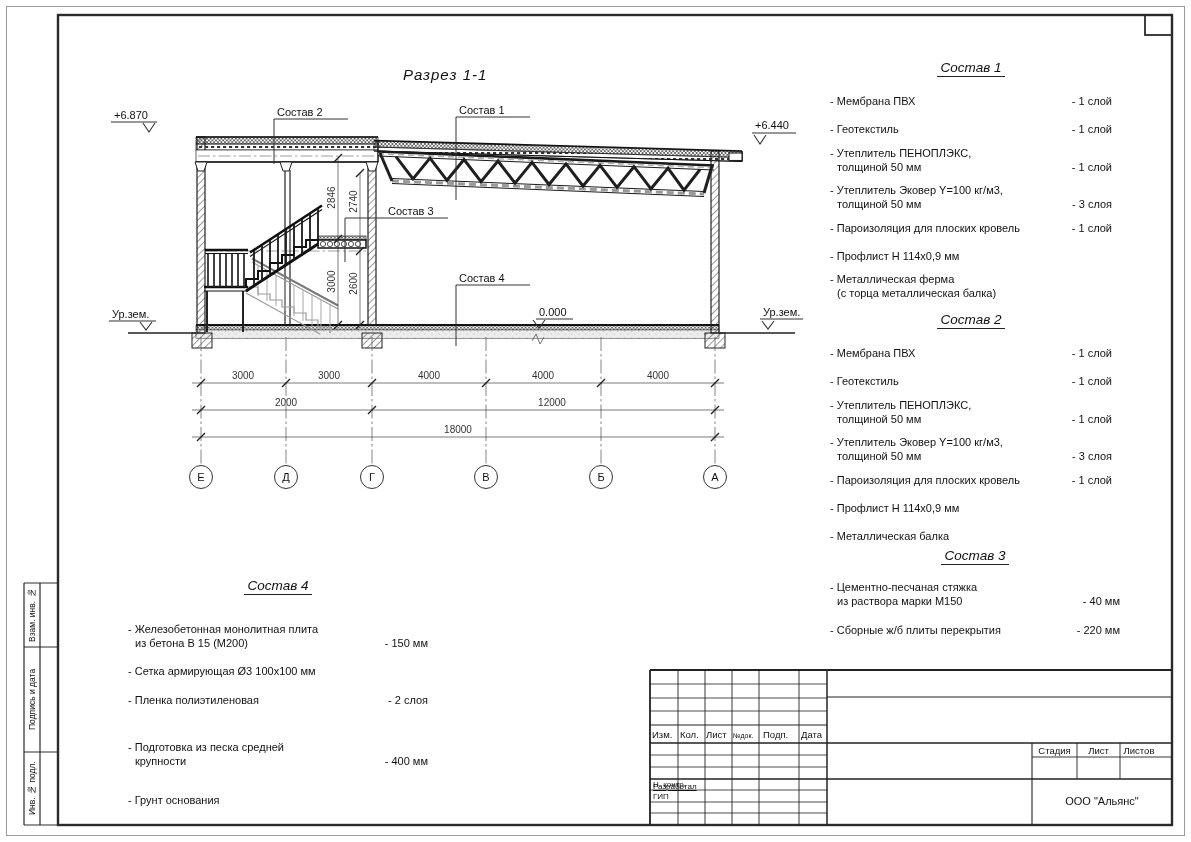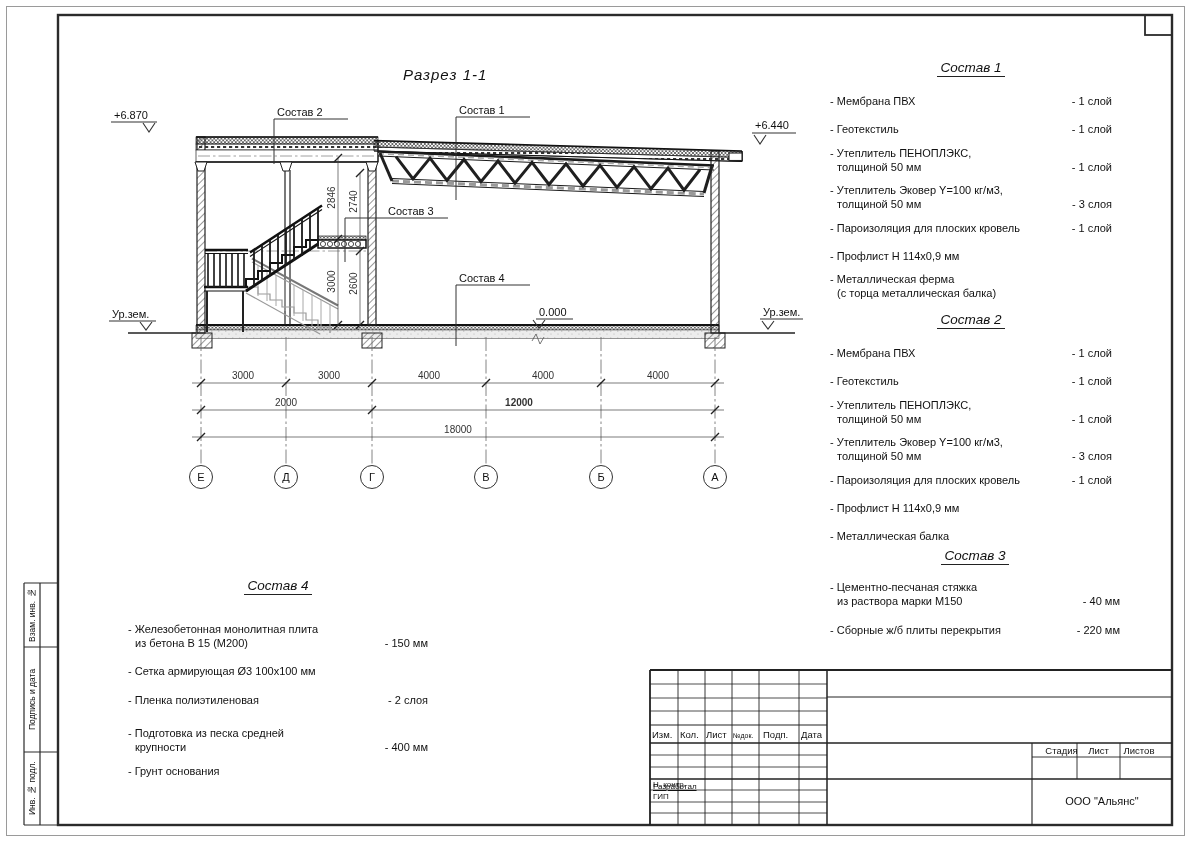--- a/index.html
+++ b/index.html
@@ -208,21 +208,21 @@
 <span class="vdim" style="left:333px;top:196px;">2740</span>
 <span class="vdim" style="left:311px;top:276px;">3000</span>
 <span class="vdim" style="left:333px;top:278px;">2600</span>
 
 <span class="dim" style="left:213px;top:370px;">3000</span>
 <span class="dim" style="left:299px;top:370px;">3000</span>
 <span class="dim" style="left:399px;top:370px;">4000</span>
 <span class="dim" style="left:513px;top:370px;">4000</span>
 <span class="dim" style="left:628px;top:370px;">4000</span>
 <span class="dim" style="left:256px;top:397px;">2000</span>
-<span class="dim" style="left:489px;top:397px;font-weight:bold;">12000</span>
+<span class="dim" style="left:522px;top:397px;">12000</span>
 <span class="dim" style="left:428px;top:424px;">18000</span>
 
 <span class="axis" style="left:190px;top:471px;">Е</span>
 <span class="axis" style="left:275px;top:471px;">Д</span>
 <span class="axis" style="left:361px;top:471px;">Г</span>
 <span class="axis" style="left:475px;top:471px;">В</span>
 <span class="axis" style="left:590px;top:471px;">Б</span>
 <span class="axis" style="left:704px;top:471px;">А</span>
 
 <div class="slist" style="left:830px;top:60px;width:282px;">
@@ -315,40 +315,40 @@
       <span class="ival">- 150 мм</span>
     </div>
   <div class="srow" style="margin-top:15px;">
       <span class="iname">- Сетка армирующая Ø3 100х100 мм</span>
       <span class="ival"></span>
     </div>
   <div class="srow" style="margin-top:15px;justify-content:space-between;">
       <span class="iname">- Пленка полиэтиленовая</span>
       <span class="ival">- 2 слоя</span>
     </div>
-  <div class="srow" style="margin-top:19px;">
+  <div class="srow" style="margin-top:33px;">
       <span class="iname">- Подготовка из песка средней
 крупности</span>
       <span class="ival">- 400 мм</span>
     </div>
-  <div class="srow" style="margin-top:11px;">
+  <div class="srow" style="margin-top:26px;">
       <span class="iname">- Грунт основания</span>
       <span class="ival"></span>
     </div>
 </div>
 
 <span class="tb" style="left:652px;top:729px;">Изм.</span>
 <span class="tb" style="left:680px;top:729px;">Кол.</span>
 <span class="tb" style="left:706px;top:729px;">Лист</span>
 <span class="tb small" style="left:733px;top:732px;">№док.</span>
 <span class="tb" style="left:763px;top:729px;">Подп.</span>
 <span class="tb" style="left:801px;top:729px;">Дата</span>
 <span class="tb role" style="left:653px;top:782px;text-decoration:underline;">Разработал</span>
 <span class="tb role" style="left:653px;top:780px;">Н. контр.</span>
 <span class="tb role" style="left:653px;top:792px;">ГИП</span>
-<span class="tb center" style="left:1032px;top:745px;width:59px;">Стадия</span>
+<span class="tb center" style="left:1032px;top:745px;width:45px;">Стадия</span>
 <span class="tb center" style="left:1077px;top:745px;width:43px;">Лист</span>
 <span class="tb center" style="left:1120px;top:745px;width:38px;">Листов</span>
 <span class="tb center" style="left:1032px;top:795px;width:140px;font-size:11px;">ООО "Альянс"</span>
 
 <div class="vlab" style="left:24px;top:583px;width:16px;height:64px;">Взам. инв. №</div>
 <div class="vlab" style="left:24px;top:647px;width:16px;height:105px;">Подпись и дата</div>
 <div class="vlab" style="left:24px;top:752px;width:16px;height:73px;">Инв. № подл.</div>
 
 </body></html>

